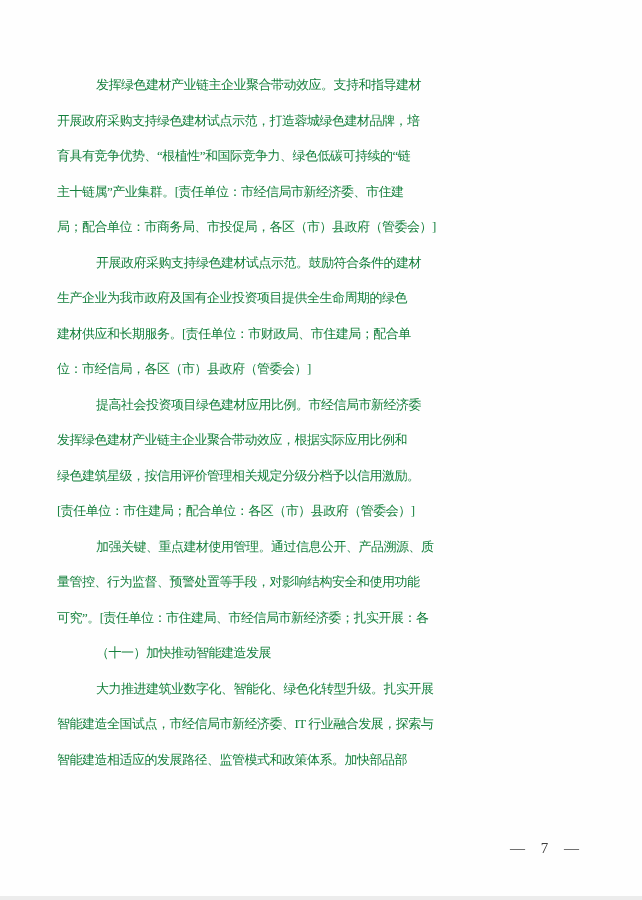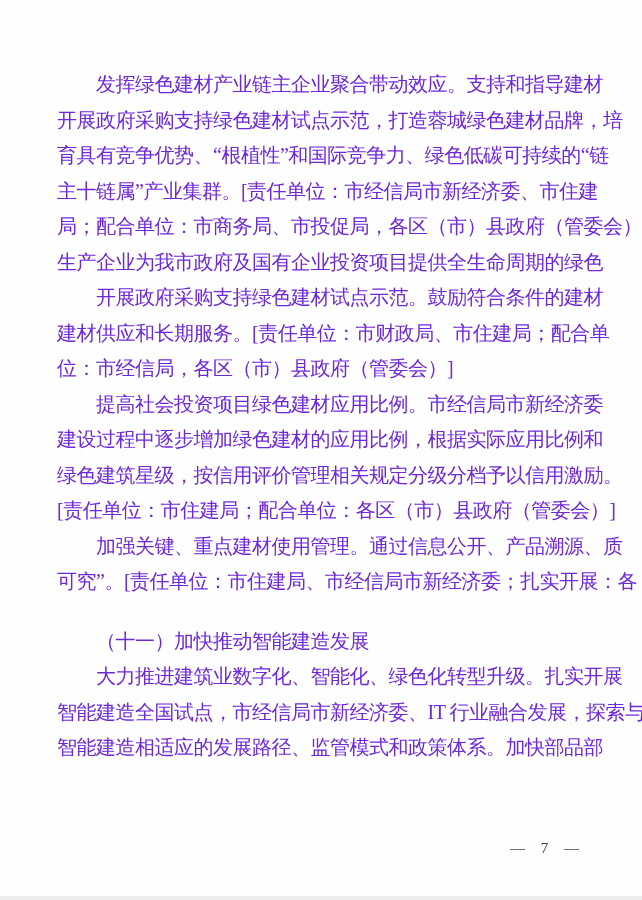--- a/index.html
+++ b/index.html
@@ -17,36 +17,35 @@
   .page {
     position: absolute;
     inset: 0;
     background: #fefefe;
   }
   .doc-body {
     position: absolute;
     left: 57px;
     top: 67px;
     width: 531px;
-    color: #6d28d9;
-    font-size: 20px;
+    color: #15803d;
+    font-size: 13px;
     line-height: 35.5px;
     letter-spacing: -0.5px;
   }
   .line {
     white-space: pre;
     height: 35.5px;
     overflow: visible;
   }
   .indent {
     text-indent: 39px;
   }
   .heading {
     font-weight: 500;
-    margin-top: 24px;
   }
   .page-number {
     position: absolute;
     top: 840px;
     right: 62px;
     font-size: 15px;
     color: #3c3c3c;
     letter-spacing: 1px;
     word-spacing: 10px;
     white-space: pre;
@@ -63,29 +62,30 @@
 </head>
 <body>
 
 <div class="page">
   <div class="doc-body">
     <div class="line indent">发挥绿色建材产业链主企业聚合带动效应。支持和指导建材</div>
     <div class="line">开展政府采购支持绿色建材试点示范，打造蓉城绿色建材品牌，培</div>
     <div class="line">育具有竞争优势、“根植性”和国际竞争力、绿色低碳可持续的“链</div>
     <div class="line">主十链属”产业集群。[责任单位：市经信局市新经济委、市住建</div>
     <div class="line">局；配合单位：市商务局、市投促局，各区（市）县政府（管委会）]</div>
+    <div class="line indent">开展政府采购支持绿色建材试点示范。鼓励符合条件的建材</div>
     <div class="line">生产企业为我市政府及国有企业投资项目提供全生命周期的绿色</div>
-    <div class="line indent">开展政府采购支持绿色建材试点示范。鼓励符合条件的建材</div>
     <div class="line">建材供应和长期服务。[责任单位：市财政局、市住建局；配合单</div>
     <div class="line">位：市经信局，各区（市）县政府（管委会）]</div>
     <div class="line indent">提高社会投资项目绿色建材应用比例。市经信局市新经济委</div>
-    <div class="line">建设过程中逐步增加绿色建材的应用比例，根据实际应用比例和</div>
+    <div class="line">发挥绿色建材产业链主企业聚合带动效应，根据实际应用比例和</div>
     <div class="line">绿色建筑星级，按信用评价管理相关规定分级分档予以信用激励。</div>
     <div class="line">[责任单位：市住建局；配合单位：各区（市）县政府（管委会）]</div>
     <div class="line indent">加强关键、重点建材使用管理。通过信息公开、产品溯源、质</div>
+    <div class="line">量管控、行为监督、预警处置等手段，对影响结构安全和使用功能</div>
     <div class="line">可究”。[责任单位：市住建局、市经信局市新经济委；扎实开展：各</div>
     <div class="line indent heading">（十一）加快推动智能建造发展</div>
     <div class="line indent">大力推进建筑业数字化、智能化、绿色化转型升级。扎实开展</div>
     <div class="line">智能建造全国试点，市经信局市新经济委、IT 行业融合发展，探索与</div>
     <div class="line">智能建造相适应的发展路径、监管模式和政策体系。加快部品部</div>
   </div>
 
   <div class="page-number">— 7 —</div>
 
   <div class="scan-edge"></div>

